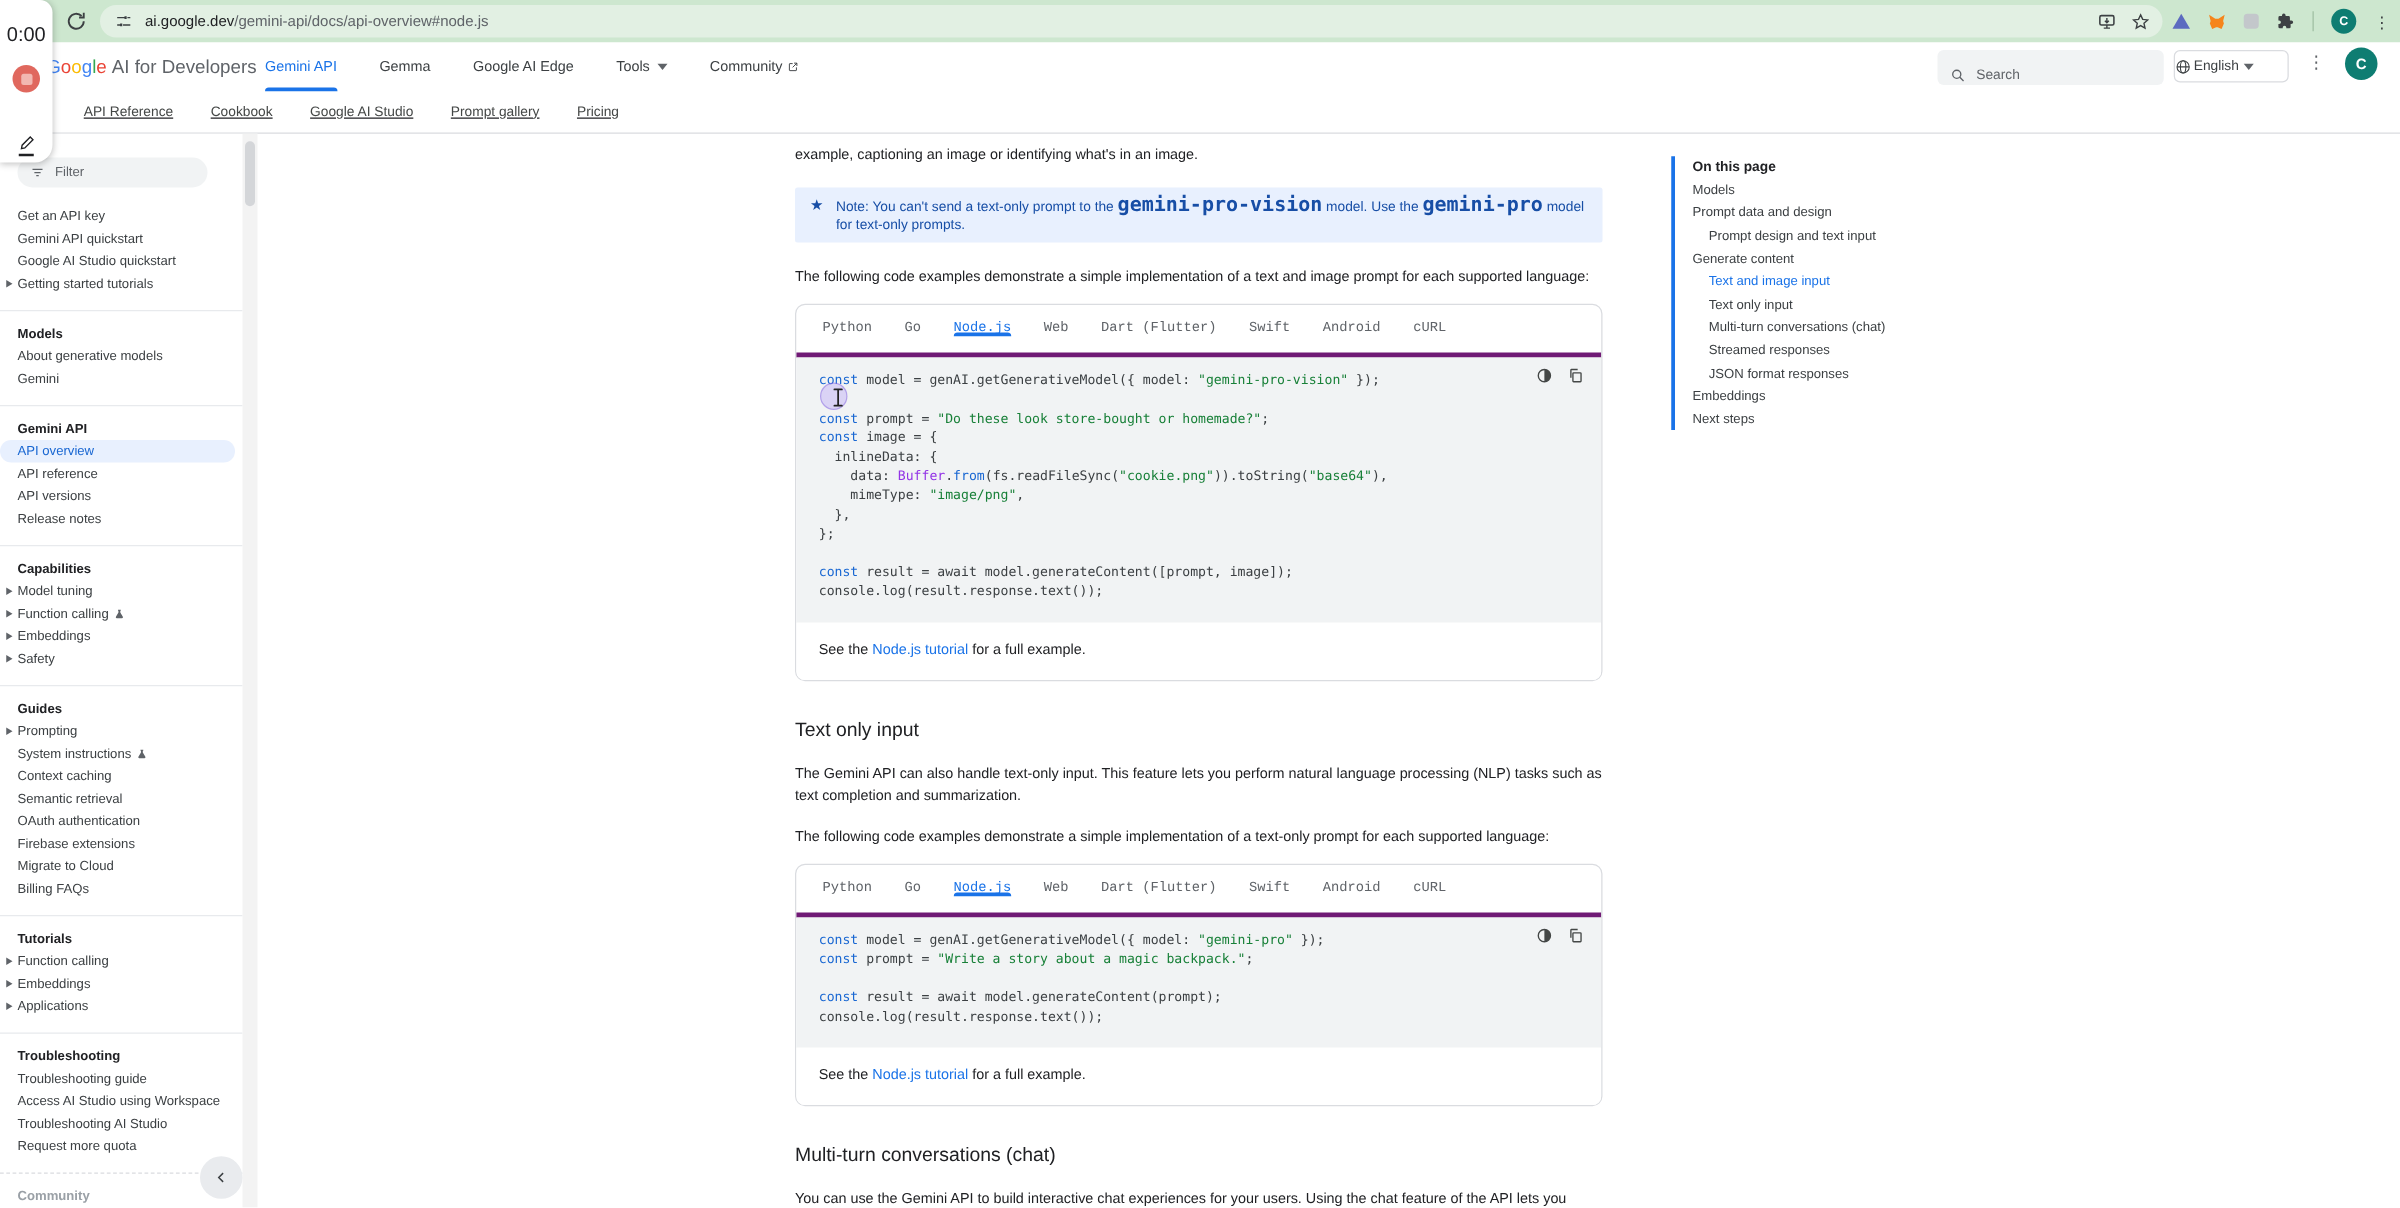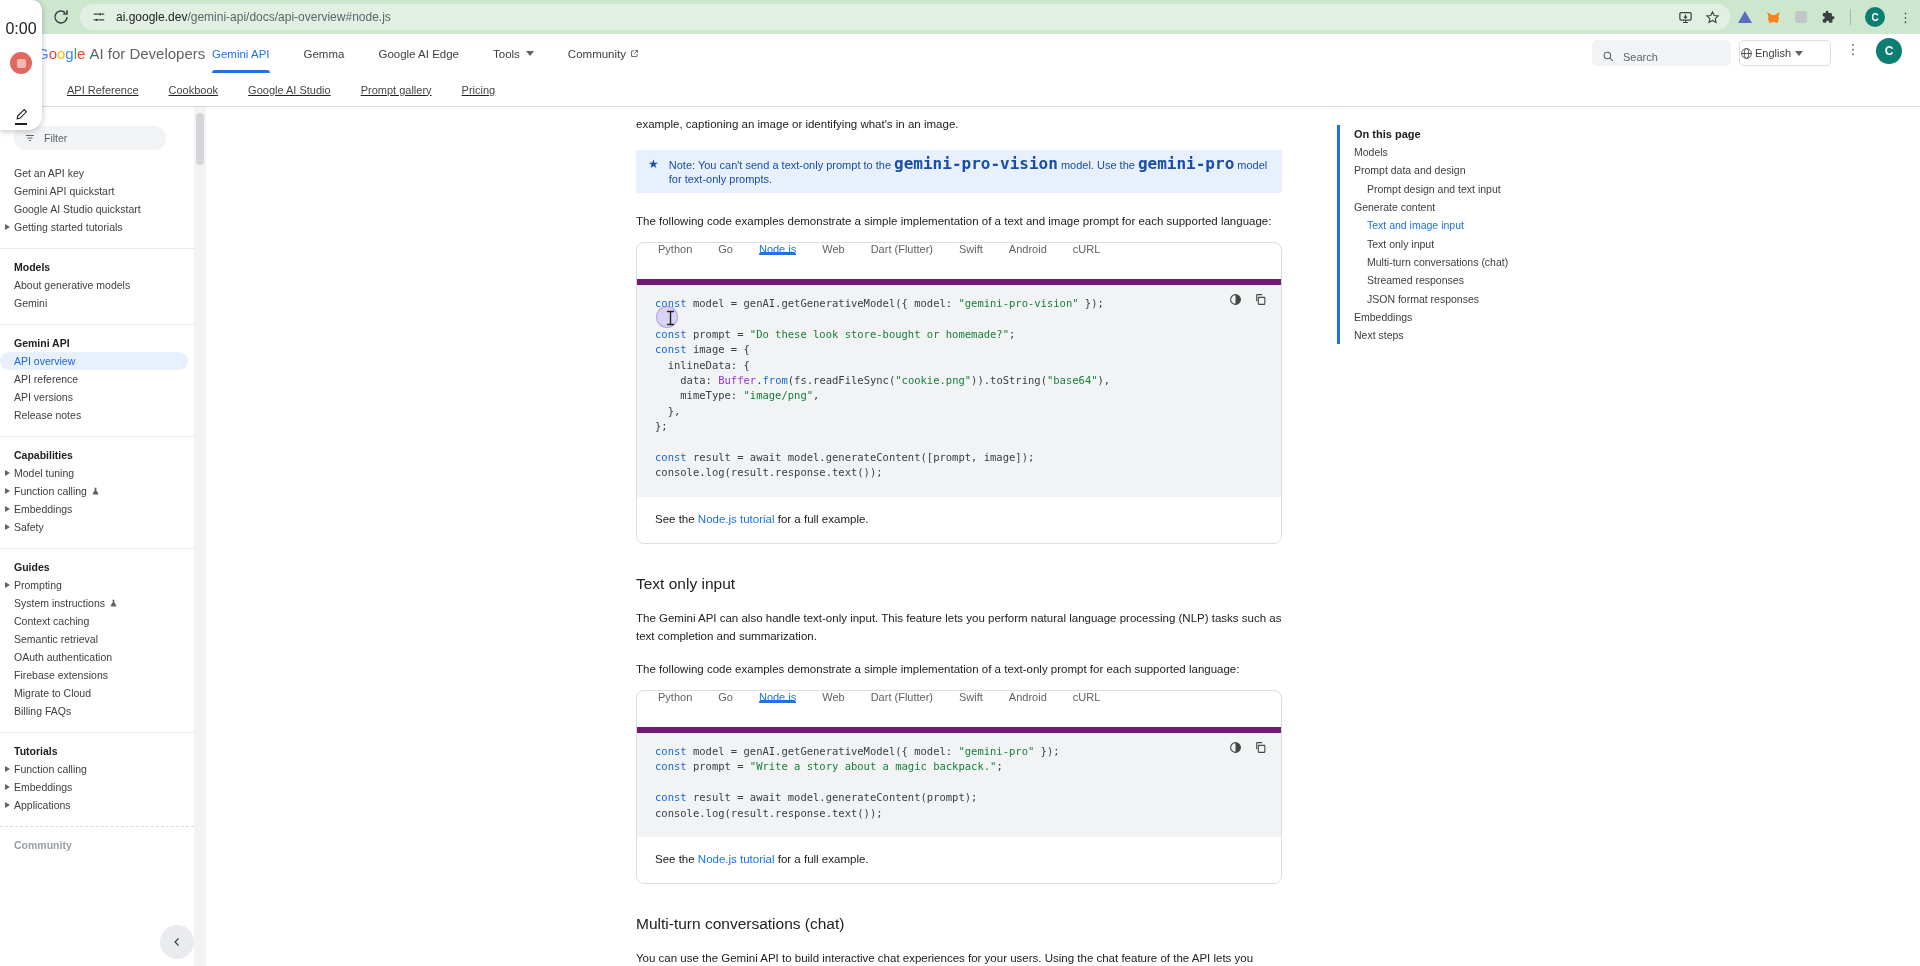--- a/index.html
+++ b/index.html
@@ -29,22 +29,22 @@
   .header-row1 { position:relative; height:39px; display:flex; align-items:center; }
   .logo { position:absolute; left:37px; font-size:15px; white-space:nowrap; }
   .logo .g1{color:#4285F4}.logo .g2{color:#EA4335}.logo .g3{color:#FBBC05}.logo .g4{color:#4285F4}.logo .g5{color:#34A853}.logo .g6{color:#EA4335}
   .logo .rest { color:#5f6368; margin-left:4px; }
   .top-nav { position:absolute; left:212px; height:39px; display:flex; align-items:center; gap:34px; }
   .top-tab { position:relative; font-size:11.5px; color:#3c4043; height:39px; display:flex; align-items:center; gap:4px; cursor:pointer; }
   .top-tab.active { color:#1a73e8; }
   .top-tab.active::after { content:""; position:absolute; left:0; right:0; bottom:0; height:3px; background:#1a73e8; border-radius:3px 3px 0 0; }
   .caret { width:0; height:0; border-left:4px solid transparent; border-right:4px solid transparent; border-top:5px solid #5f6368; margin-left:2px; }
   .ext-link-icon { width:9px; height:9px; }
-  .search-box { position:absolute; right:189px; top:6px; width:139px; height:26px; background:#f1f3f4;
-    border-radius:5px; display:flex; align-items:flex-end; padding:3px 10px; gap:8px; color:#5f6368; font-size:11px; }
+  .search-box { position:absolute; right:189px; top:6px; width:181px; height:26px; background:#f1f3f4;
+    border-radius:5px; display:flex; align-items:flex-start; padding:14px 10px; gap:8px; color:#5f6368; font-size:11px; }
   .lang-box { position:absolute; right:89px; top:6px; width:92px; height:26px; border:1px solid #dadce0;
     border-radius:5px; display:flex; align-items:center; justify-content:flex-start; gap:2px; font-size:11px; color:#3c4043; }
   .hdr-kebab { position:absolute; right:60px; top:7px; color:#5f6368; font-size:14px; }
   .hdr-avatar { position:absolute; right:18px; top:4px; width:26px; height:26px; border-radius:50%;
     background:#0e7d72; color:#fff; font-size:12px; font-weight:bold; display:flex; align-items:center; justify-content:center; }
   .header-row2 { height:33px; display:flex; align-items:center; gap:30px; padding-left:67px; }
   .subnav-item { font-size:11px; color:#444746; cursor:pointer; }
 
   
   .sidebar { position:absolute; left:0; top:107px; width:206px; height:859px; background:#fff; }
@@ -69,21 +69,21 @@
   
   .article { position:absolute; left:636px; top:107px; width:646px; font-size:11.5px; line-height:18px; color:#202124; }
   .intro-tail { margin-top:8px; }
   .note-box { margin-top:17px; background:#e8f0fe; border-radius:2px; padding:7px 12px; display:flex;
     gap:10px; align-items:flex-start; font-size:11px; line-height:14px; color:#174ea6; }
   .note-star { color:#174ea6; font-size:12px; line-height:14px; }
   .note-box b { font-weight:normal; }
   .note-box code { font-family:"DejaVu Sans Mono", monospace; font-weight:bold; font-size:16px; }
   .para { margin-top:19px; }
   .code-card { margin-top:12px; border:1px solid #dadce0; border-radius:8px; overflow:hidden; background:#fff; }
-  .tabs-bar { height:42px; display:flex; align-items:flex-start; border-bottom:6px solid #701a75; padding:0 8px; }
+  .tabs-bar { height:42px; display:flex; align-items:center; border-bottom:4px solid #701a75; padding:0 8px;font-family:Liberation Mono, monospace; }
   .tab { position:relative; font-size:11px; color:#5f6368; padding:0 13px; display:flex; align-items:center; cursor:pointer; background:none; border:none; font-family:inherit; }
   .tab.active { color:#1a73e8; }
   .tab.active::after { content:""; position:absolute; left:13px; right:13px; bottom:0; height:3px; background:#1a73e8; border-radius:3px 3px 0 0; }
   .code-area { position:relative; background:#f1f3f4; padding:11px 18px 16px 18px; }
   .code-pre { font-family:"DejaVu Sans Mono", monospace; font-size:10.5px; line-height:15.4px; color:#3c4043; white-space:pre; }
   .tok-k { color:#1967d2; } .tok-s { color:#188038; } .tok-t { color:#9334e6; } .tok-p { color:#3c4043; }
   .code-actions { position:absolute; right:14px; top:8px; display:flex; gap:12px; color:#444746; }
   .card-footer { padding:13px 18px 15px 18px; font-size:11.5px; background:#fff; }
   a.doc-link { color:#1a73e8; text-decoration:none; cursor:pointer; }
   h3.doc-h3 { margin-top:30px; font-size:15.5px; font-weight:400; color:#202124; line-height:20px; }
@@ -319,20 +319,35 @@
           </div>
           <div class="sb-item">
             <span class="sb-arrow"></span>
             <span>Embeddings</span>
           </div>
           <div class="sb-item">
             <span class="sb-arrow"></span>
             <span>Applications</span>
           </div>
         </div>
+        <div class="sb-section">
+          <div class="sb-heading">Troubleshooting</div>
+          <div class="sb-item">
+            <span>Troubleshooting guide</span>
+          </div>
+          <div class="sb-item">
+            <span>Access AI Studio using Workspace</span>
+          </div>
+          <div class="sb-item">
+            <span>Troubleshooting AI Studio</span>
+          </div>
+          <div class="sb-item">
+            <span>Request more quota</span>
+          </div>
+        </div>
         <div class="sb-section dashed">
           <div class="sb-heading muted">Community</div>
         </div>
       </nav>
     <div class="sb-scroll-strip">
         <div class="sb-thumb"></div>
       </div>
     <div class="collapse-btn">
       <svg viewBox="0 0 24 24" width="12" height="12" fill="none" stroke="#3c4043" stroke-width="2.4">
           <path d="M15 5l-7 7 7 7"></path>

